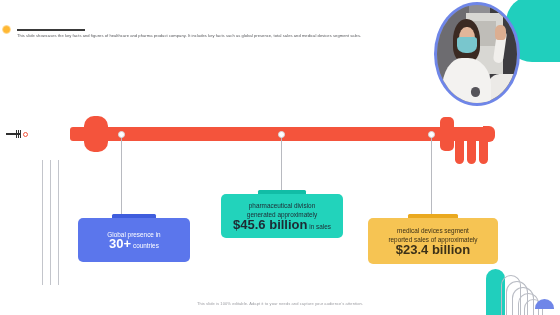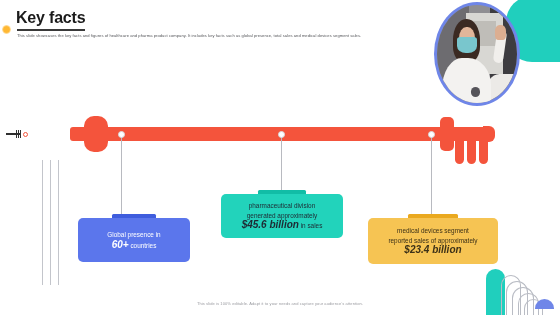--- a/index.html
+++ b/index.html
@@ -217,21 +217,21 @@
   }
   .callout {
     position: absolute;
     border-radius: 5px;
     display: flex; align-items: center; justify-content: center;
     text-align: center;
     padding: 6px 8px;
     z-index: 2;
   }
   .callout p { font-size: 6.4px; line-height: 9.4px; color: #ffffff; }
-  .callout .amt { font-weight: bold; font-size: 10px; font-style: italic; }
+  .callout .amt { font-weight: bold; font-size: 13px; }
 
   .box-blue  { left: 78px;  top: 218px; width: 112px; height: 44px; background: #5b76ec; }
   .tab-blue  { left: 112px; top: 214px; width: 44px;  background: #3f5ddd; }
   .node-blue { left: 118px; top: 131px; }
   .conn-blue { left: 121px; top: 136px; height: 80px; }
 
   .box-teal  { left: 221px; top: 194px; width: 122px; height: 44px; background: #22d3bb; }
   .tab-teal  { left: 258px; top: 190px; width: 48px;  background: #11bda6; }
   .node-teal { left: 278px; top: 131px; }
   .conn-teal { left: 281px; top: 136px; height: 56px; }
@@ -252,21 +252,20 @@
     color: #9a9ba0;
     letter-spacing: 0.1px;
   }
 </style>
 </head>
 <body>
 
 <div class="slide">
 
   <div class="left-dot"></div>
-  <div class="title">Key facts</div>
   <div class="title-rule"></div>
   <div class="subtitle">This slide showcases the key facts and figures of healthcare and pharma product company. It includes key facts such as global presence, total sales and medical devices segment sales.</div>
 
   <div class="teal-blob"></div>
   <div class="photo-ring">
     <div class="photo">
       <div class="ph-wall-l"></div>
       <div class="ph-wall-r"></div>
       <div class="ph-panel"></div>
       <div class="ph-panel2"></div>
@@ -297,21 +296,21 @@
   <div class="ring-line rl1"></div>
   <div class="ring-line rl2"></div>
   <div class="ring-line rl3"></div>
 
   <div class="conn conn-blue"></div>
   <div class="node node-blue"></div>
   <div class="tab tab-blue"></div>
   <div class="callout box-blue">
     <p>
       <span>Global presence in</span><br>
-      <span class="amt">60+</span>
+      <span class="amt">30+</span>
       <span>countries</span>
     </p>
   </div>
 
   <div class="conn conn-teal"></div>
   <div class="node node-teal"></div>
   <div class="tab tab-teal"></div>
   <div class="callout box-teal">
     <p>
       <span>pharmaceutical division</span><br>

